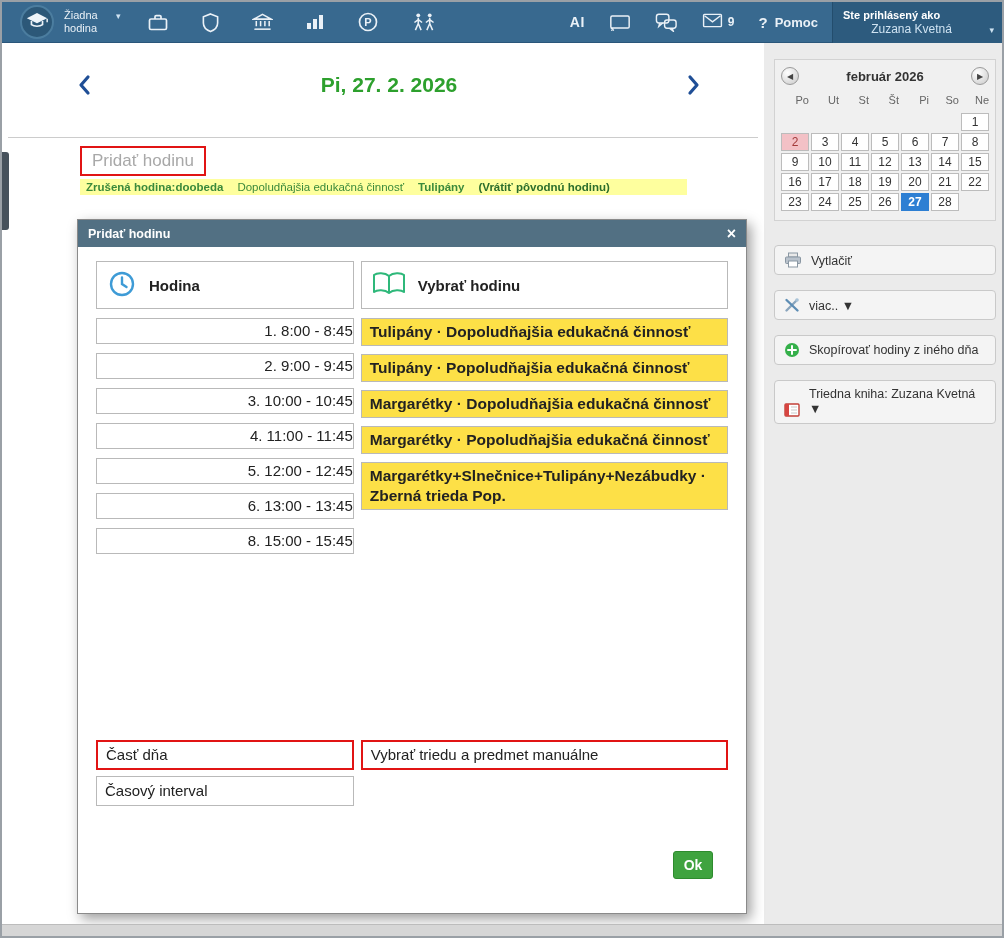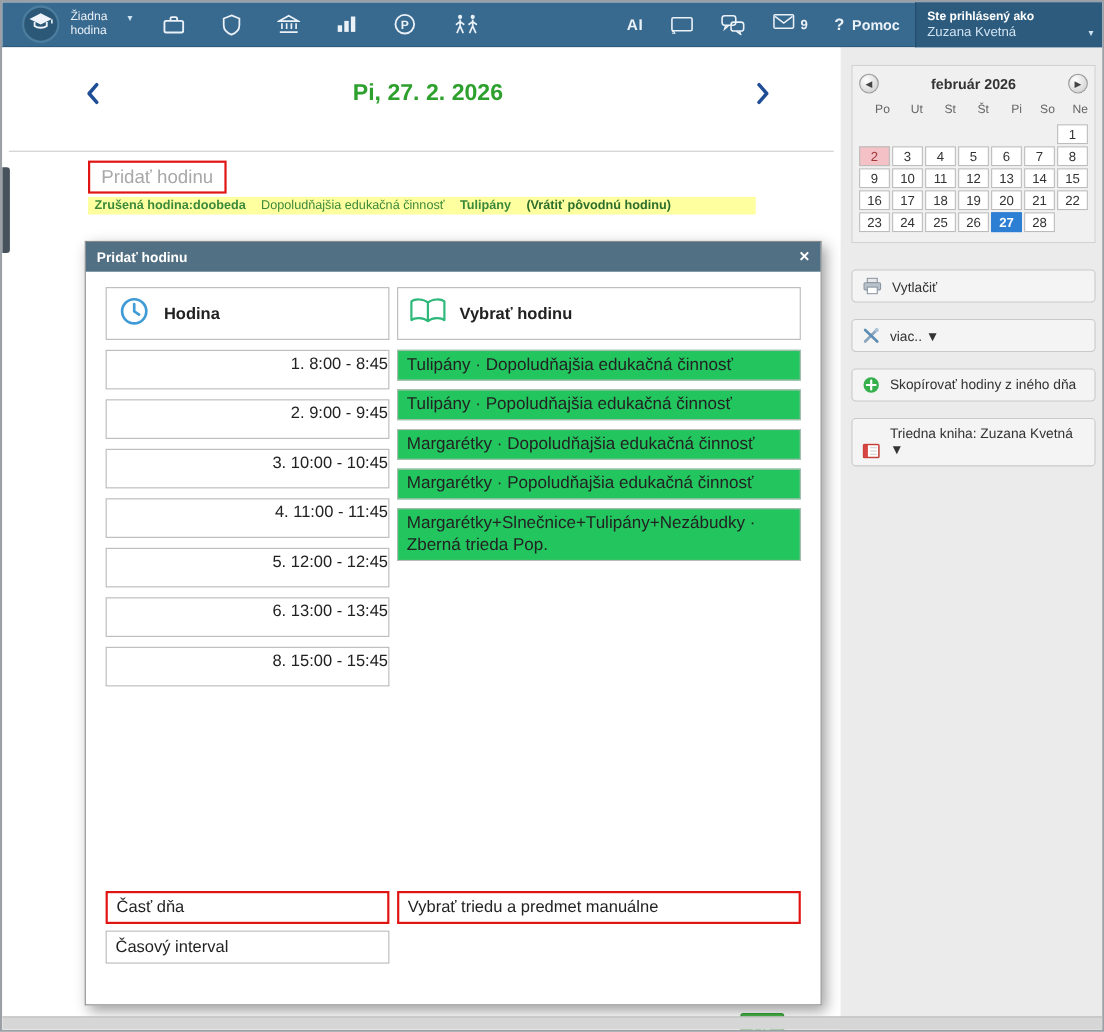--- a/index.html
+++ b/index.html
@@ -16,21 +16,21 @@
   .tb-icon { cursor:pointer; display:flex; align-items:center; }
   .tb-right { margin-left:auto; display:flex; align-items:center; gap:24px; margin-right:14px; }
   .ai-label { font-size:14px; font-weight:bold; letter-spacing:0.5px; cursor:pointer; }
   .mail-wrap { display:flex; align-items:center; gap:5px; cursor:pointer; }
   .mail-count { font-size:12px; font-weight:bold; }
   .help-wrap { display:flex; align-items:center; gap:7px; cursor:pointer; font-weight:bold; }
   .help-q { font-size:15px; }
   .help-label { font-size:13px; }
   .user-box { height:41px; width:170px; background:#2d5b7e; border-left:1px solid #234d6d; padding:4px 22px 4px 10px; position:relative; display:flex; flex-direction:column; justify-content:center; cursor:pointer; flex:0 0 auto; }
   .user-box .l1 { font-size:11px; font-weight:bold; color:#fff; line-height:14px; }
-  .user-box .l2 { font-size:12px; color:#cfe3f2; line-height:15px; }
+  .user-box .l2 { font-size:12px; color:#cfe3f2; line-height:15px;text-align:center; }
   .user-box .chev { position:absolute; right:8px; bottom:8px; font-size:9px; color:#cfe3f2; }
 
   
   .content { display:flex; height:895px; }
   .main { flex:1; background:#fff; position:relative; }
   .sidebar { width:238px; background:#ebebeb; }
   .left-handle { position:absolute; left:0; top:150px; width:7px; height:78px; background:#47525c; border-radius:0 3px 3px 0; cursor:pointer; }
   .bottom-strip { position:absolute; bottom:0; left:0; right:0; height:12px; background:#d6d6d6; border-top:1px solid #bcbcbc; }
 
   
@@ -45,22 +45,22 @@
 
   
   .modal { margin:24px 0 0 75px; width:670px; height:695px; background:#fff; border:1px solid #8a8a8a; box-shadow:4px 5px 12px rgba(0,0,0,0.38); display:flex; flex-direction:column; }
   .modal-header { height:27px; background:#527083; color:#fff; display:flex; align-items:center; padding:0 10px; font-size:12.5px; font-weight:bold; flex:0 0 auto; }
   .modal-close { margin-left:auto; background:none; border:none; color:#fff; font-size:16px; font-weight:bold; cursor:pointer; line-height:1; }
   .modal-body { padding:14px 18px 7px 18px; flex:1; }
   .cols { display:flex; gap:7px; }
   .col-left { width:259px;text-align:right; }
   .col-right { width:369px; }
   .col-header { border:1px solid #b9b9b9; height:48px; display:flex; align-items:center; gap:12px; padding-left:10px; font-size:15px; font-weight:bold; color:#222; margin-bottom:9px; }
-  .period-item { border:1px solid #b9b9b9; height:36px; line-height:24px; padding-left:8px; font-size:15px; margin-bottom:9px; color:#222; cursor:pointer; background:#fff; }
-  .lesson-item { border:1px solid #b9b9b9; min-height:28px; padding:3px 8px; font-size:15.5px; line-height:20px; margin-bottom:8px; color:#222; cursor:pointer; background:#22c55e; }
+  .period-item { border:1px solid #b9b9b9; height:26px; line-height:24px; padding-left:8px; font-size:15px; margin-bottom:9px; color:#222; cursor:pointer; background:#fff; }
+  .lesson-item { border:1px solid #b9b9b9; min-height:28px; padding:3px 8px; font-size:15.5px; line-height:20px; margin-bottom:8px; color:#222; cursor:pointer; background:#fde047;font-weight:bold; }
   .bottom-row { display:flex; gap:7px; margin-top:177px; }
   .bw-left { width:259px; }
   .bw-right { width:369px; }
   .opt { height:30px; border:1px solid #b9b9b9; line-height:28px; padding-left:8px; font-size:15px; margin-bottom:6px; color:#222; cursor:pointer; background:#fff; }
   .opt.red { border:2px solid #e11414; line-height:26px; }
   .modal-footer { display:flex; margin-top:39px; padding:0 15px 0 0; }
   .ok-button { margin-left:auto; width:40px; height:28px; background:#3fa33f; border:1px solid #2e8b2e; border-radius:3px; color:#fff; font-size:14px; font-weight:bold; cursor:pointer; font-family:inherit; }
 
   
   .cal-panel { margin:16px 6px 0 10px; background:#f0f0f0; border:1px solid #d2d2d2; padding:7px 6px 9px 6px; }

